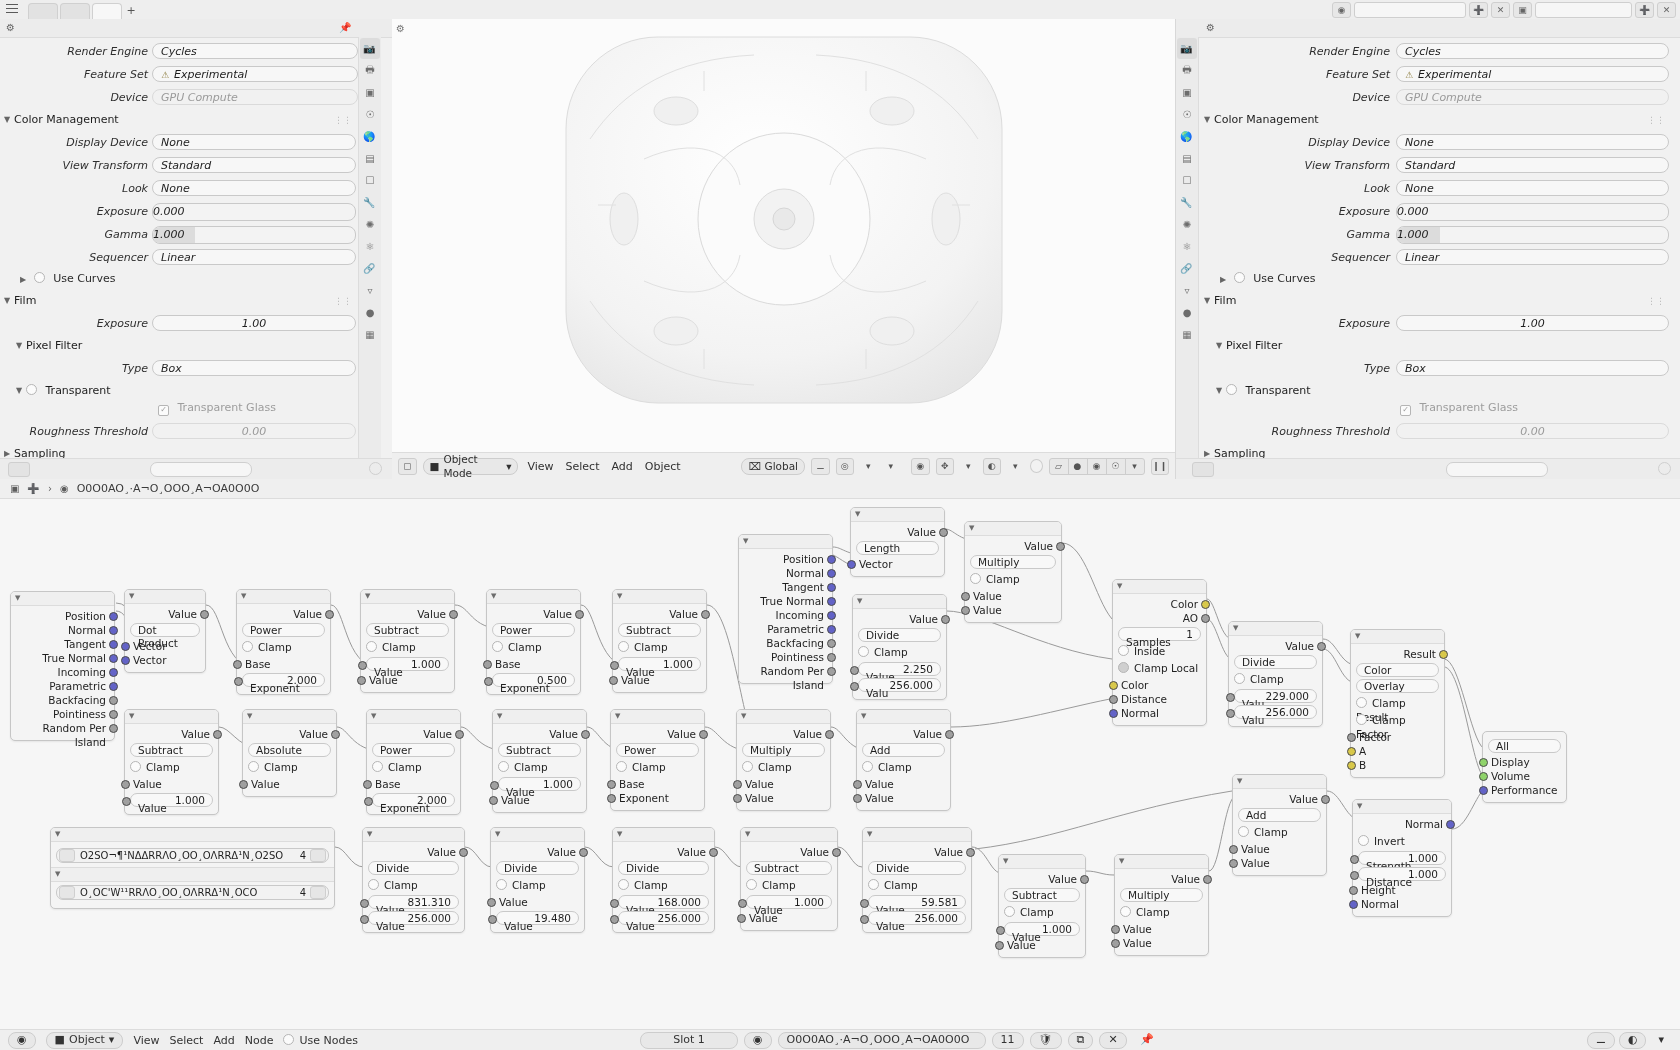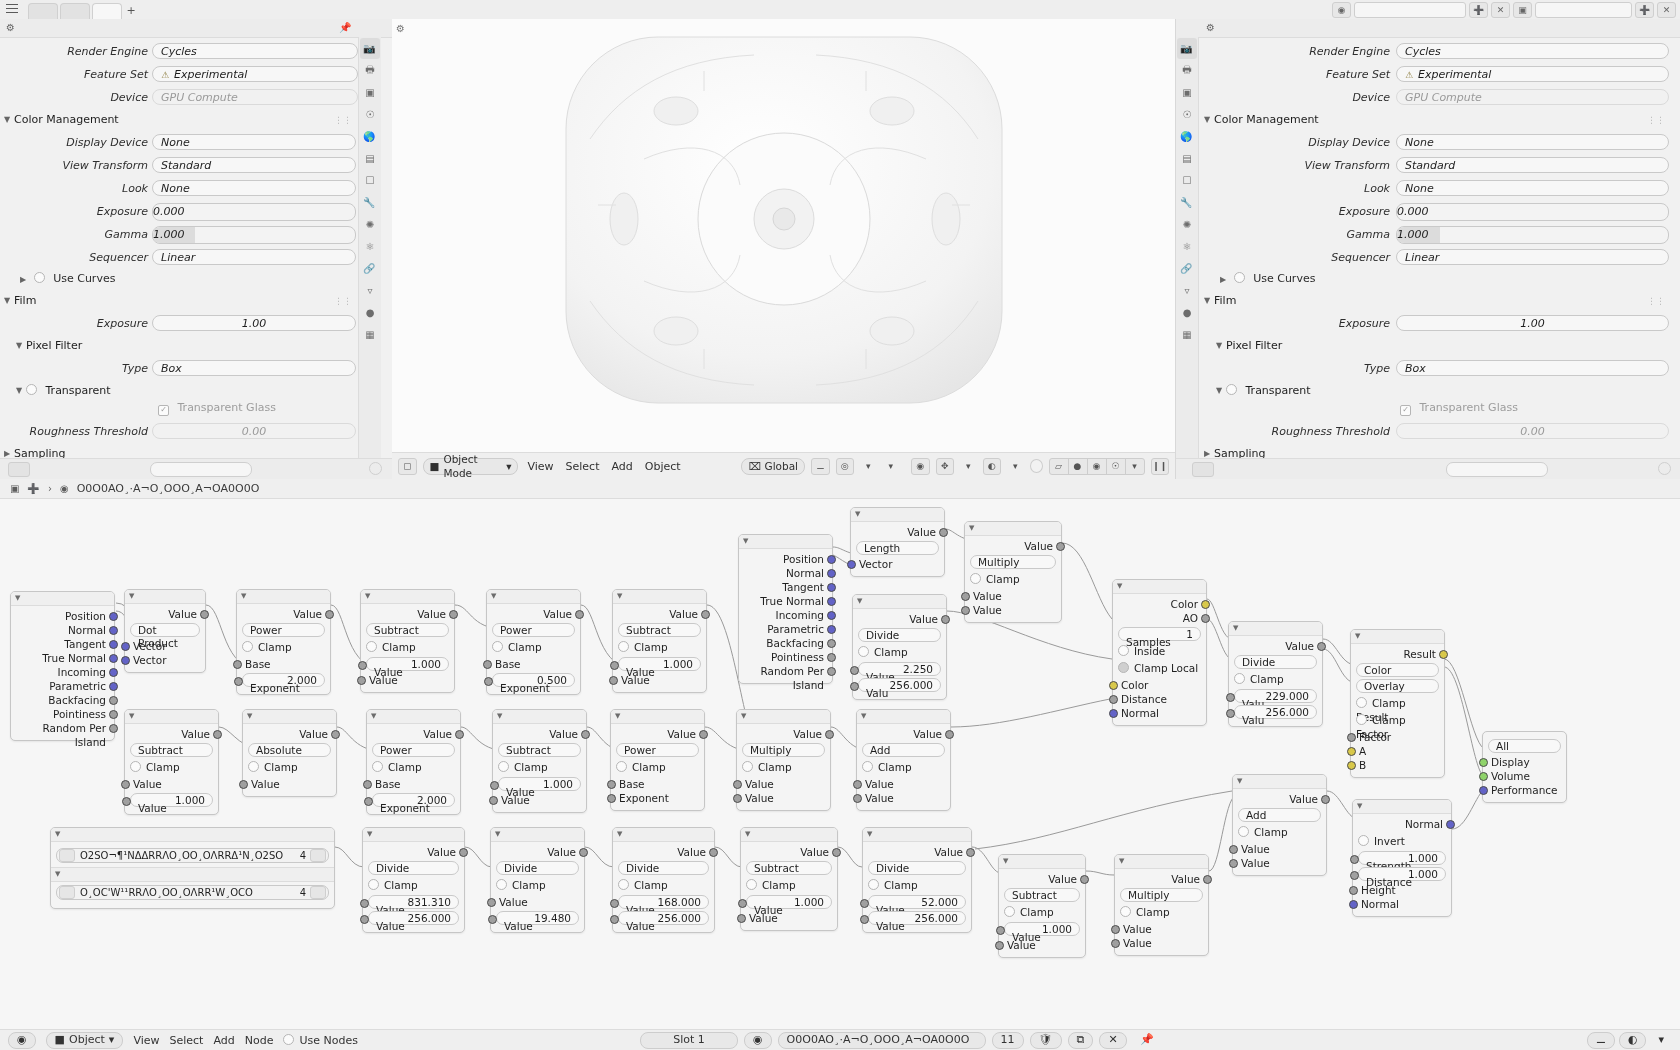--- a/index.html
+++ b/index.html
@@ -890,21 +890,21 @@
             <span class="ic"></span>
             <span class="nm">O2SO¬¶¹NΔΔRRΛO¸OO¸OΛRRΔ¹N¸O2SO</span>
             <span class="ct">4</span>
             <span class="ic"></span>
           </div>
           <div class="hdr" style="margin:4px -5px 2px -5px;border-top:1px solid #dcdcdc;border-radius:0">
               <span class="tri">▼</span>
             </div>
           <div class="nrow-img">
             <span class="ic"></span>
-            <span class="nm">O¸OC'W¹¹RRΛO¸OO¸OΛRR¹W¸ΟCO</span>
+            <span class="nm">O¸OC'W¹¹RRΛO¸OO¸OΛRRΔ¹N¸ΟCO</span>
             <span class="ct">4</span>
             <span class="ic"></span>
           </div>
         </div>
       </div>
 
       <div class="node" style="left:362px;top:328px;width:103px">
         <div class="hdr">
             <span class="tri">▼</span>
           </div>
@@ -983,21 +983,21 @@
       <div class="node" style="left:862px;top:328px;width:110px">
         <div class="hdr">
             <span class="tri">▼</span>
           </div>
         <div class="body">
           <div class="out"><span class="sock r s-gray"></span><span>Value</span></div>
           <div class="nfield">Divide</div>
           <div class="ncheck"><span class="radio"></span><span>Clamp</span></div>
           <div class="nfield split">
               <span class="k">Value</span>
-              <span class="v">52.000</span>
+              <span class="v">59.581</span>
               <span class="sock l s-gray"></span>
             </div>
           <div class="nfield split">
               <span class="k">Value</span>
               <span class="v">256.000</span>
               <span class="sock l s-gray"></span>
             </div>
         </div>
       </div>
 

